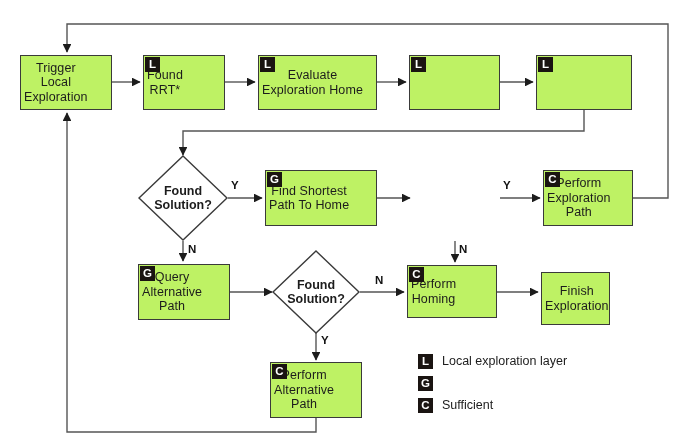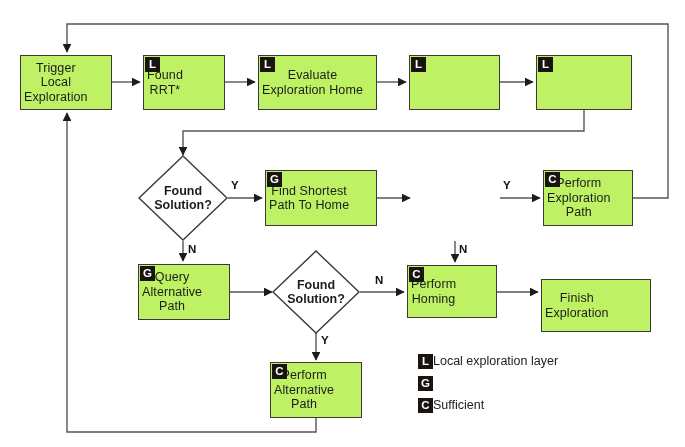--- a/index.html
+++ b/index.html
@@ -113,20 +113,21 @@
     height: 15px;
     background: #1a1411;
     color: #ffffff;
     font-size: 11.5px;
     font-weight: bold;
     line-height: 15px;
     text-align: center;
     flex: 0 0 auto;
   }
   .legend-text {
+    margin-left: 9px;
     font-size: 12.5px;
     color: #1c1c1c;
     white-space: nowrap;
   }
 </style>
 </head>
 <body>
 
 <div id="canvas">
 
@@ -231,21 +232,21 @@
     <span class="dlabel">Found
 Solution?</span>
   </div>
 
   <div class="node" style="left:407px; top:265px; width:90px; height:53px;">
     <span class="badge">C</span>
     <span class="label">Perform
 Homing</span>
   </div>
 
-  <div class="node" style="left:541px; top:279px; width:110px; height:53px;">
+  <div class="node" style="left:541px; top:272px; width:69px; height:53px;">
     <span class="label">Finish
 Exploration</span>
   </div>
 
   <div class="node" style="left:270px; top:362px; width:92px; height:56px;">
     <span class="badge">C</span>
     <span class="label">Perform
 Alternative
 Path</span>
   </div>

